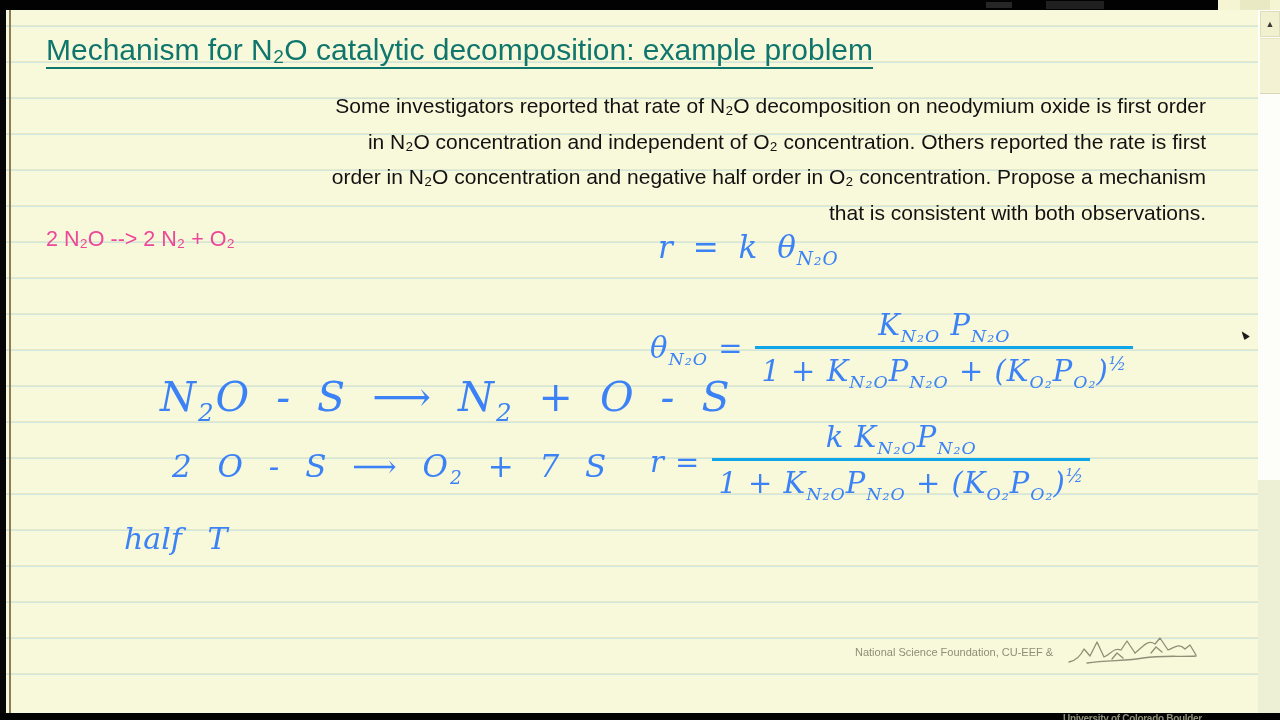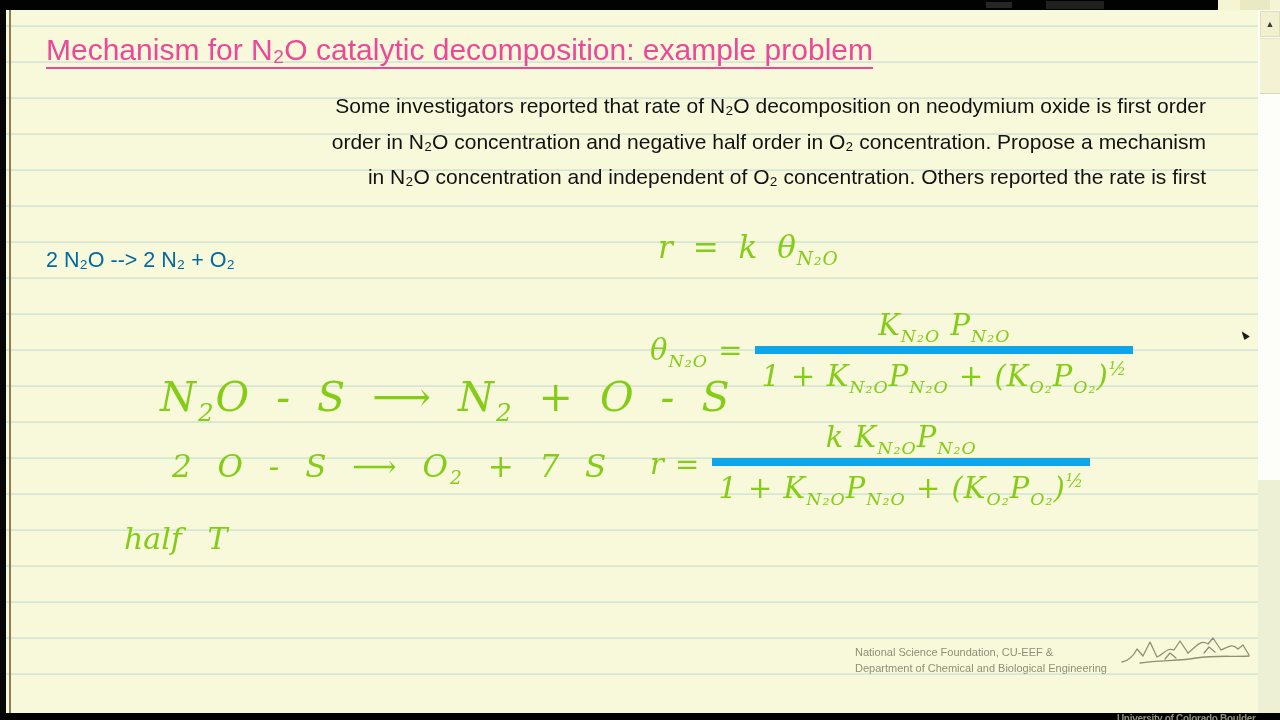--- a/index.html
+++ b/index.html
@@ -28,41 +28,41 @@
   
   .scroll-track{position:absolute;left:1258px;top:10px;width:22px;height:470px;background:#fdfdfa;border-left:1px solid #fff;}
   .scroll-btn{position:absolute;left:1260px;top:11px;width:20px;height:26px;background:#f1f1d0;
               border:1px solid #dedebc;display:flex;align-items:center;justify-content:center;
               font-size:9px;color:#3a3a3a;box-sizing:border-box;}
   .scroll-thumb{position:absolute;left:1260px;top:38px;width:20px;height:56px;background:#f3f3d4;
                 border-top:1px solid #e6e6c4;border-bottom:1px solid #d8d8b4;box-sizing:border-box;}
   .scroll-below{position:absolute;left:1258px;top:480px;width:22px;height:233px;background:#eef0d6;}
 
   
-  .title{position:absolute;left:46px;top:33px;font-size:30px;color:#ec4899;
+  .title{position:absolute;left:46px;top:33px;font-size:30px;color:#0f766e;
          text-decoration:underline;text-decoration-thickness:2px;text-underline-offset:7px;}
   .para{position:absolute;left:46px;top:88px;font-size:21px;color:#121212;line-height:35.5px;width:1160px;text-align:right;}
-  .typed-eq{position:absolute;left:46px;top:248px;font-size:21.5px;color:#0369a1;}
+  .typed-eq{position:absolute;left:46px;top:227px;font-size:21.5px;color:#ec4899;}
 
   
   .hand{position:absolute;font-family:"DejaVu Serif","DejaVu Sans",serif;font-style:italic;
-        color:#84cc16;white-space:nowrap;}
+        color:#3b82f6;white-space:nowrap;}
   .hand sub{font-size:60%;vertical-align:-0.4em;}
   .hand sup{font-size:62%;vertical-align:0.6em;}
   .step1{left:135px;top:296px;font-size:31px;word-spacing:12px;letter-spacing:2px;}
   .step2{left:148px;top:373px;font-size:41px;word-spacing:10px;letter-spacing:2px;margin-left:12px;}
   .step3{left:172px;top:448px;font-size:31px;word-spacing:12px;letter-spacing:2px;}
   .hight{left:124px;top:521px;font-size:30px;word-spacing:16px;}
   .eq1{left:658px;top:229px;font-size:31px;word-spacing:8px;letter-spacing:1px;}
   .eqrow{display:flex;align-items:center;gap:12px;}
   .eq2{left:650px;top:308px;font-size:29px;letter-spacing:1px;}
   .eq3{left:650px;top:420px;font-size:29px;letter-spacing:1px;}
   .frac{display:inline-flex;flex-direction:column;align-items:center;}
   .frac .num{padding:0 14px 0;}
-  .frac .den{border-top:8px solid #0ea5e9;padding:4px 6px 0;}
+  .frac .den{border-top:3px solid #0ea5e9;padding:4px 6px 0;}
 
   
   .credits{position:absolute;left:855px;top:645px;display:flex;gap:10px;align-items:flex-start;color:#8d9076;}
   .credit-lines{font-size:11px;line-height:15.5px;}
   .logo-block{display:flex;flex-direction:column;align-items:center;margin-top:-10px;gap:44px;}
   .logo-caption{font-size:10px;font-weight:bold;letter-spacing:-0.3px;white-space:nowrap;}
 
   
   .pen-cursor{position:absolute;left:1241px;top:331px;width:9px;height:9px;background:#1c1c1c;
               clip-path:polygon(0 10%, 100% 55%, 45% 100%);transform:rotate(8deg);}
@@ -88,22 +88,23 @@
   <div class="scroll-btn">
     <span>▲</span>
   </div>
   <div class="scroll-thumb"></div>
   <div class="scroll-below"></div>
 
   <div class="title">Mechanism for N₂O catalytic decomposition: example problem</div>
 
   <div class="para">
     <div>Some investigators reported that rate of N₂O decomposition on neodymium oxide is first order</div>
+    <div>in N₂O concentration and independent of O₂ concentration. Others reported the rate is first</div>
     <div>order in N₂O concentration and negative half order in O₂ concentration. Propose a mechanism</div>
-    <div>in N₂O concentration and independent of O₂ concentration. Others reported the rate is first</div>
+    <div>that is consistent with both observations.</div>
   </div>
 
   <div class="typed-eq">2 N₂O --&gt; 2 N₂ + O₂</div>
 
   <div class="hand step2"><span>N</span><sub>2</sub><span>O - S ⟶ N</span><sub>2</sub><span> + O - S</span></div>
   <div class="hand step3"><span>2 O - S ⟶ O</span><sub>2</sub><span> + 7 S</span></div>
   <div class="hand hight"><span>half T</span></div>
 
   <div class="hand eq1"><span>r = k θ</span><sub>N₂O</sub></div>
 
@@ -119,21 +120,20 @@
     <span><span>r =</span></span>
     <span class="frac">
       <span class="num"><span>k K</span><sub>N₂O</sub><span>P</span><sub>N₂O</sub></span>
       <span class="den"><span>1 + K</span><sub>N₂O</sub><span>P</span><sub>N₂O</sub><span> + (K</span><sub>O₂</sub><span>P</span><sub>O₂</sub><span>)</span><sup>½</sup></span>
     </span>
   </div>
 
   <div class="credits">
     <div class="credit-lines">
       <div>National Science Foundation, CU-EEF &amp;</div>
-      <div>Department of Chemical and Biological Engineering</div>
     </div>
     <div class="logo-block">
       <svg width="132" height="34" viewBox="0 0 132 34">
         <g fill="none" stroke="#8d9076" stroke-width="1.3" stroke-linecap="round" stroke-linejoin="round">
           <path d="M2,27 C8,26 13,22 17,14 L23,21 L30,7 L37,22 C44,19 47,12 54,15 L60,6 L68,18"></path>
           <path d="M68,18 C76,12 80,4 88,9 L93,3 L101,15 C108,12 112,8 118,14 L123,10 129,20"></path>
           <path d="M20,28 C40,25 60,26 76,23 C95,20 112,22 129,21"></path>
           <path d="M45,24 L50,18 L56,23 M84,18 L89,12 L95,17"></path>
         </g>
       </svg>

